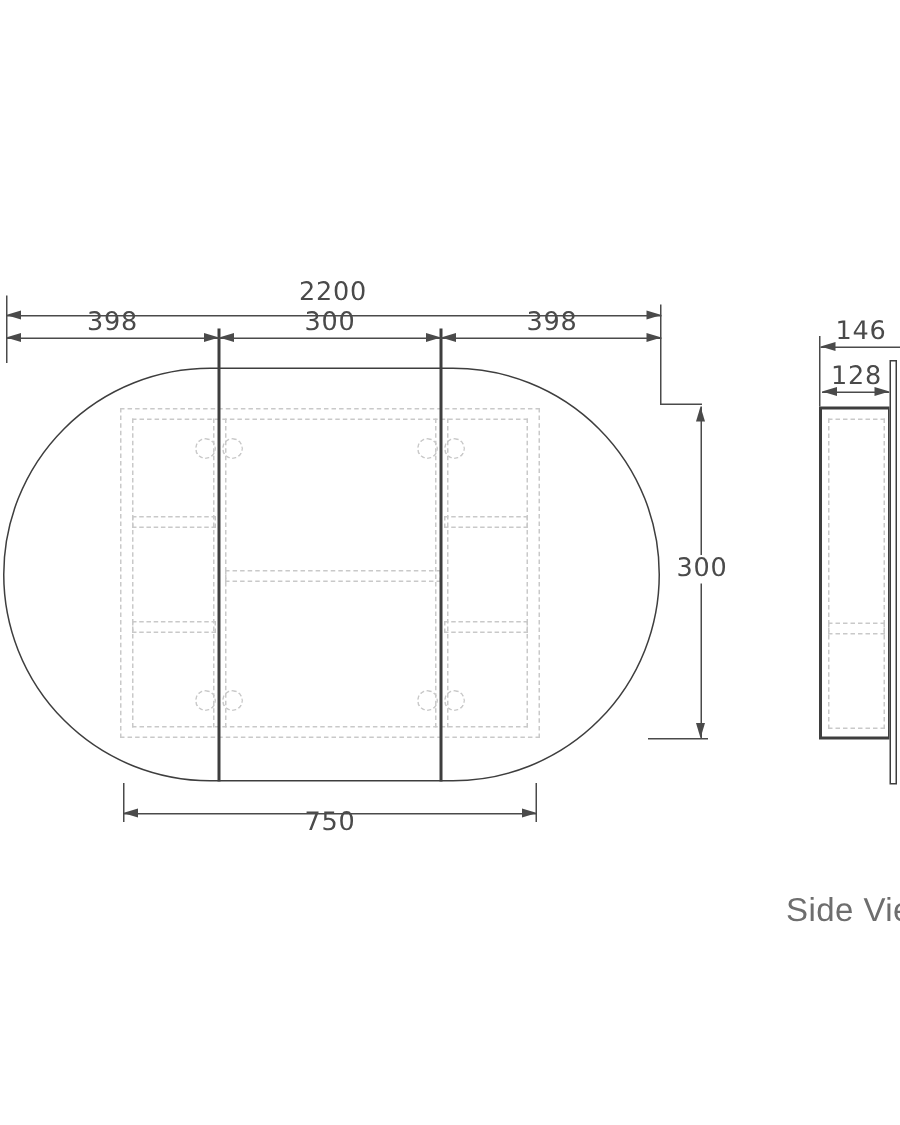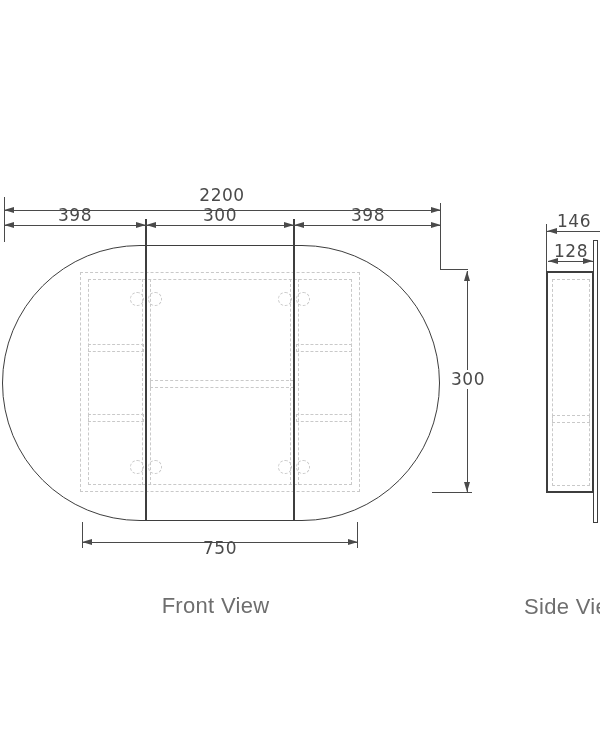--- a/index.html
+++ b/index.html
@@ -96,21 +96,20 @@
     <div class="arr d" style="left:464px;top:482px;"></div>
     <div class="dimtext bg" style="left:446px;top:370px;width:44px;">300</div>
 
     <div class="vline" style="left:82px;top:522px;height:26px;"></div>
     <div class="vline" style="left:357px;top:522px;height:26px;"></div>
     <div class="hline" style="left:82px;top:542px;width:276px;"></div>
     <div class="arr l" style="left:82px;top:539px;"></div>
     <div class="arr r" style="left:348px;top:539px;"></div>
     <div class="dimtext" style="left:188px;top:523px;margin-top:16px;">750</div>
 
-    <div class="viewlabel" style="left:113px;top:593px;width:205px;text-align:center;">Front View</div>
   </div>
 
   <div class="grp">
 
     <div class="svbox"></div>
     <div class="svmirror"></div>
 
     <div class="dashrect" style="left:552px;top:279px;width:38px;height:207px;"></div>
     <div class="shelf" style="left:552px;top:415px;width:38px;"></div>
 

